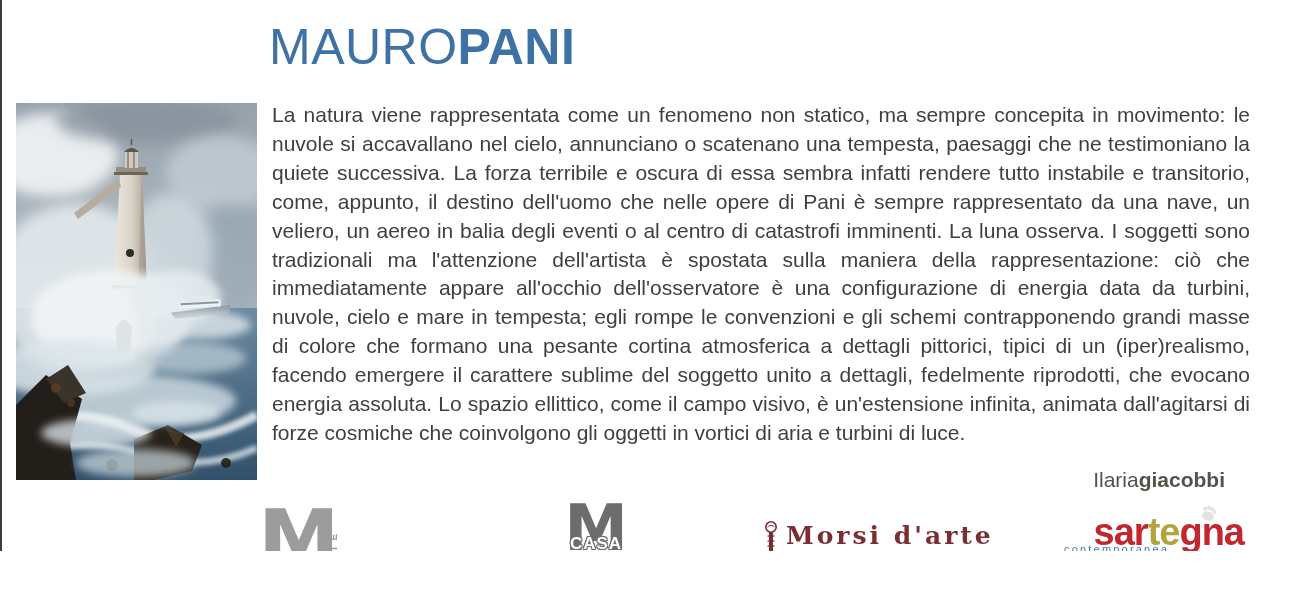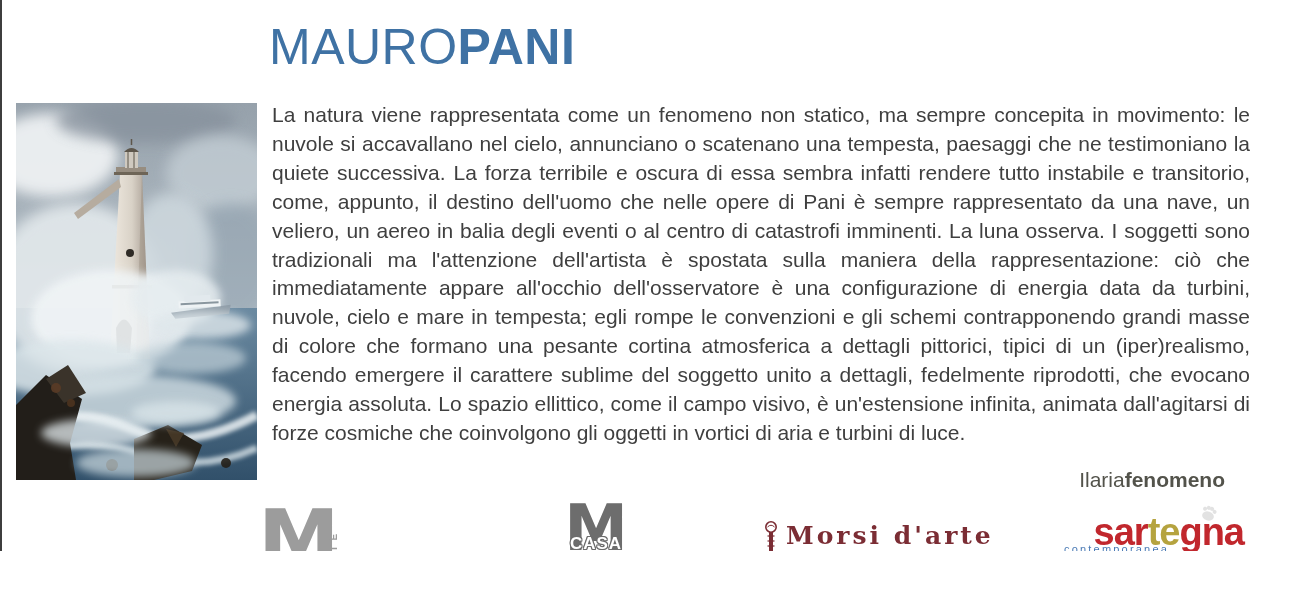--- a/index.html
+++ b/index.html
@@ -141,21 +141,21 @@
       <ellipse cx="160" cy="310" rx="45" ry="12" fill="#dce7eb" opacity="0.7" filter="url(#b4)"></ellipse>
       <ellipse cx="120" cy="360" rx="60" ry="14" fill="#cddbe1" opacity="0.7" filter="url(#b4)"></ellipse>
     </svg>
   </div>
 
   <div class="bodytext">
     <div class="para">La natura viene rappresentata come un fenomeno non statico, ma sempre concepita in movimento: le nuvole si accavallano nel cielo, annunciano o scatenano una tempesta, paesaggi che ne testimoniano la quiete successiva. La forza terribile e oscura di essa sembra infatti rendere tutto instabile e transitorio, come, appunto, il destino dell'uomo che nelle opere di Pani è sempre rappresentato da una nave, un veliero, un aereo in balia degli eventi o al centro di catastrofi imminenti. La luna osserva. I soggetti sono tradizionali ma l'attenzione dell'artista è spostata sulla maniera della rappresentazione: ciò che immediatamente appare all'occhio dell'osservatore è una configurazione di energia data da turbini, nuvole, cielo e mare in tempesta; egli  rompe le convenzioni e gli schemi contrapponendo grandi masse di colore che formano una pesante cortina atmosferica a dettagli pittorici, tipici di un (iper)realismo, facendo emergere il carattere sublime del soggetto unito a dettagli, fedelmente riprodotti,  che evocano energia assoluta. Lo spazio ellittico, come il campo visivo, è un'estensione infinita, animata dall'agitarsi di forze cosmiche che coinvolgono gli oggetti in vortici di aria  e turbini di luce.</div>
   </div>
 
   <div class="signature">
-    <span>Ilaria</span><span class="bold">fenomeno</span>
+    <span>Ilaria</span><span class="bold">giacobbi</span>
   </div>
 
   <div class="logo-marte">
     <div class="marte-m">M</div>
     <div class="marte-vert">ARTE</div>
   </div>
 
   <div class="logo-mcasa">
     <div class="mcasa-m">M</div>
     <div class="mcasa-casa">CASA</div>

